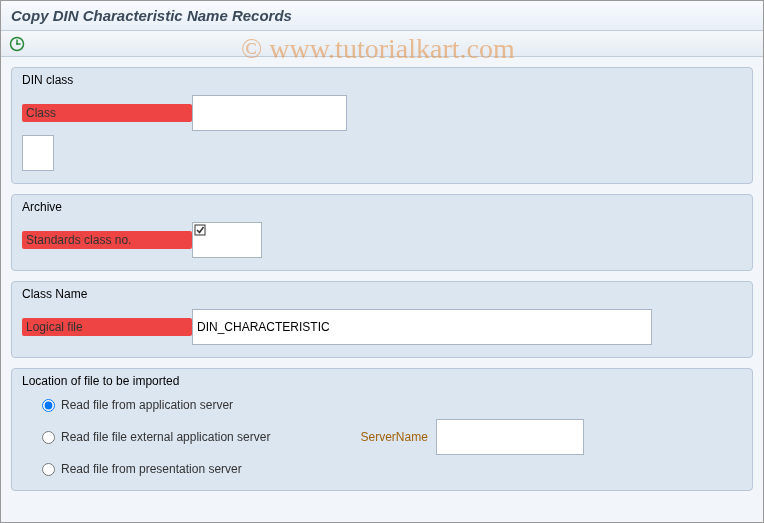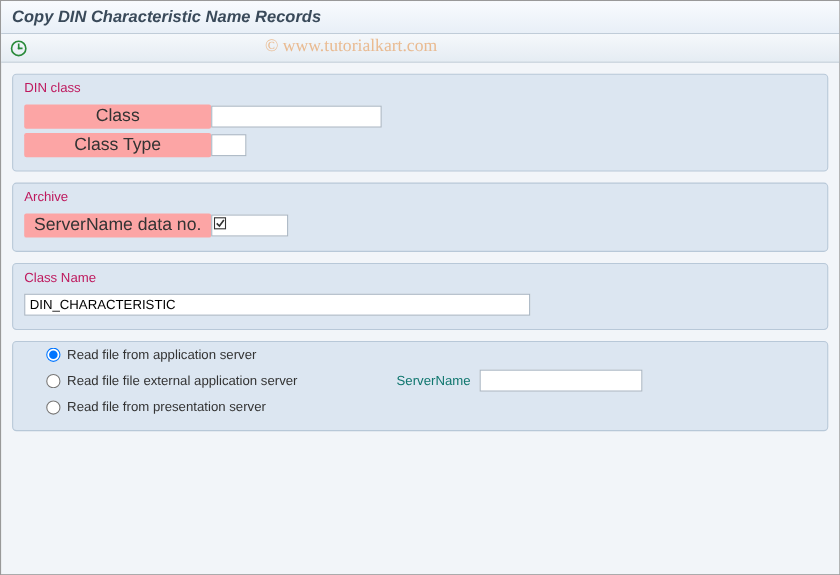--- a/index.html
+++ b/index.html
@@ -33,58 +33,57 @@
       width: 16px;
       height: 16px;
       display: inline-block;
       position: relative;
     }
     .exec-icon svg { display: block; }
     .watermark {
       position: absolute;
       top: 32px;
       left: 240px;
-      font-size: 16px;
+      font-size: 28px;
       color: rgba(230, 140, 60, 0.55);
       font-family: Georgia, serif;
       z-index: 50;
       pointer-events: none;
     }
     .content {
       padding: 10px 10px;
     }
     .group {
       background: #dce6f1;
       border: 1px solid #b8c8d8;
       border-radius: 4px;
       margin-bottom: 10px;
       padding-bottom: 10px;
     }
     .group-title {
       font-size: 12px;
-      color: #be185d;
+      color: #000000;
       padding: 5px 26px 6px 10px;
     }
     .field-row {
       display: flex;
       align-items: center;
       padding: 2px 10px;
       min-height: 24px;
     }
     .field-label {
       width: 170px;
       color: #333;
-      background: #fca5a5;
+      background: #ef4444;
       padding: 2px 4px;
       border-radius: 2px;
-      font-size: 16px;
-      text-align: center;
+      font-size: 12px;
     }
     .field-input {
-      height: 20px;
+      height: 36px;
       border: 1px solid #a8b5c2;
       background: #fff;
       padding: 1px 4px;
       font-size: 12px;
       font-family: Arial, sans-serif;
     }
     .input-class { width: 155px; }
     .input-classtype { width: 32px; }
     .input-std { width: 70px; }
     .input-id { width: 420px; }
@@ -112,21 +111,21 @@
       cursor: pointer;
       padding-left: 20px;
     }
     .radio-row input[type="radio"] {
       margin-right: 6px;
     }
     .radio-text { color: #333; }
     .server-label {
       margin-left: 90px;
       margin-right: 8px;
-      color: #0f766e;
+      color: #a16207;
     }
   </style>
 </head>
 <body>
 
 <div class="title-bar">Copy DIN Characteristic Name Records</div>
 
 <div class="toolbar">
   <span class="exec-icon">
     <svg width="16" height="16" viewBox="0 0 16 16">
@@ -142,47 +141,48 @@
 
 <div class="content">
 
   <div class="group">
     <div class="group-title">DIN class</div>
     <div class="field-row">
       <div class="field-label">Class</div>
       <input type="text" class="field-input input-class" value="" style="">
     </div>
     <div class="field-row">
-      <div class="field-label">Class Type</div>
       <input type="text" class="field-input input-classtype" value="" style="">
     </div>
   </div>
 
   <div class="group">
     <div class="group-title">Archive</div>
     <div class="field-row">
-      <div class="field-label">ServerName data no.</div>
+      <div class="field-label">Standards class no.</div>
       <span class="chk-indicator">
         <input type="text" class="field-input input-std" readonly="" style="">
         <svg width="14" height="14" viewBox="0 0 14 14">
           <rect x="1" y="1" width="10" height="10" fill="none" stroke="#333" stroke-width="1"></rect>
           <path d="M3 6 L5.5 8.5 L9.5 3" fill="none" stroke="#333" stroke-width="1.5"></path>
         </svg>
       </span>
     </div>
   </div>
 
   <div class="group">
     <div class="group-title">Class Name</div>
     <div class="field-row">
+      <div class="field-label">Logical file</div>
       <input type="text" class="field-input input-logfile" value="DIN_CHARACTERISTIC" style="">
     </div>
   </div>
 
   <div class="group">
+    <div class="group-title">Location of file to be imported</div>
     <div class="radio-row">
       <label>
         <input type="radio" name="loc" checked="" style="">
         <span class="radio-text">Read file from application server</span>
       </label>
     </div>
     <div class="radio-row">
       <label>
         <input type="radio" name="loc" style="">
         <span class="radio-text">Read file file external application server</span>

